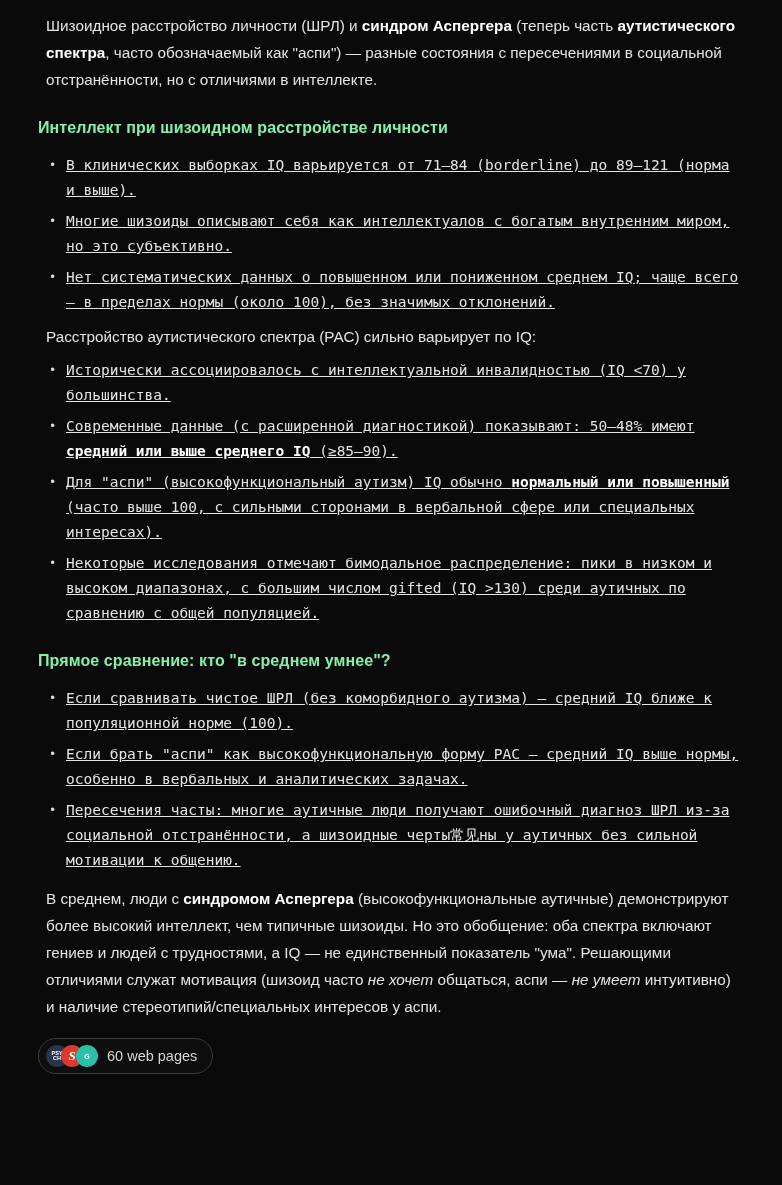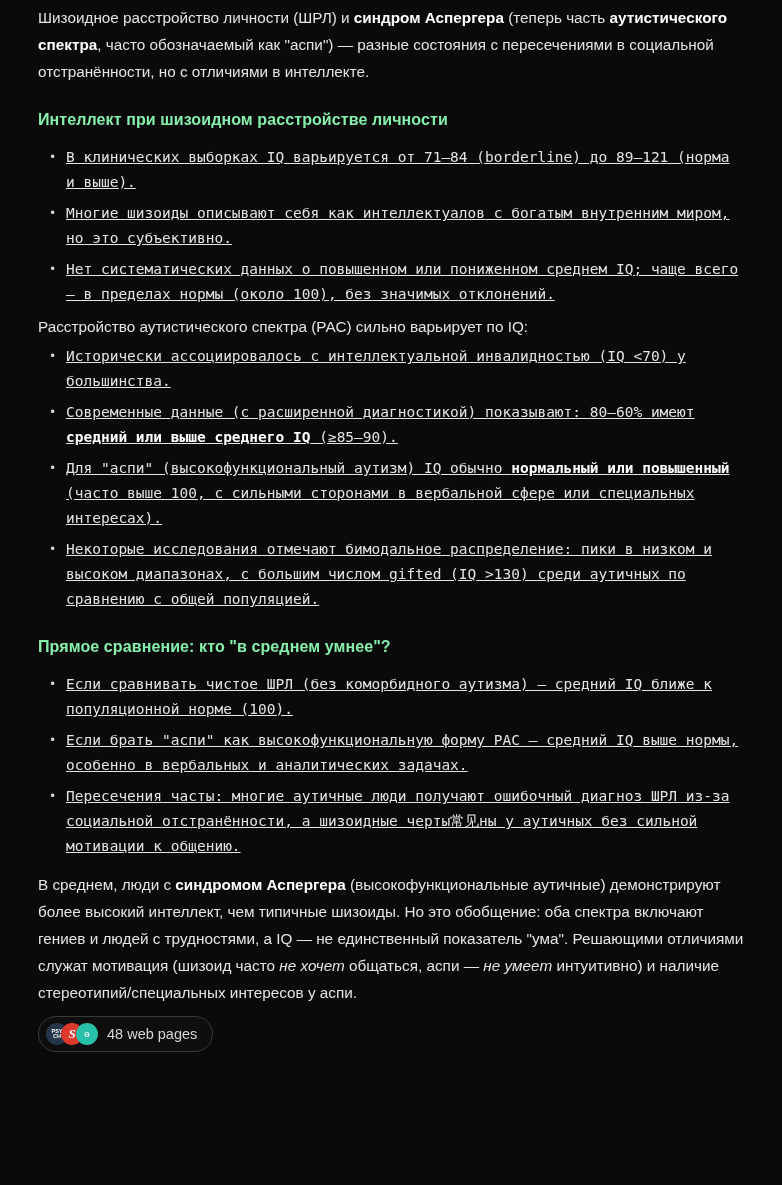--- a/index.html
+++ b/index.html
@@ -13,21 +13,21 @@
     box-sizing: border-box;
     font-family: "Liberation Sans", sans-serif;
     color: #e4e4e4;
     overflow: hidden;
   }
   .page {
     padding: 4px 37px 8px 38px;
     box-sizing: border-box;
   }
   p {
-    margin: 0;
+    margin: 8px;
     font-size: 15.3px;
     line-height: 27px;
     color: #e4e4e4;
   }
   .b { font-weight: 700; color: #ffffff; }
   .i { font-style: italic; }
   h2 {
     margin: 22px 0 12px 0;
     font-size: 16px;
     line-height: 26px;
@@ -130,21 +130,21 @@
         <ul>
           <li><span>В клинических выборках IQ варьируется от 71–84 (borderline) до 89–121 (норма и выше).</span></li>
           <li><span>Многие шизоиды описывают себя как интеллектуалов с богатым внутренним миром, но это субъективно.</span></li>
           <li><span>Нет систематических данных о повышенном или пониженном среднем IQ; чаще всего — в пределах нормы (около 100), без значимых отклонений.</span></li>
         </ul>
       </section>
       <section>
         <p><span>Расстройство аутистического спектра (РАС) сильно варьирует по IQ:</span></p>
         <ul>
           <li><span>Исторически ассоциировалось с интеллектуальной инвалидностью (IQ &lt;70) у большинства.</span></li>
-          <li><span>Современные данные (с расширенной диагностикой) показывают: 80–60% имеют </span><span class="b">средний или выше среднего IQ</span><span> (≥85–90).</span></li>
+          <li><span>Современные данные (с расширенной диагностикой) показывают: 50–48% имеют </span><span class="b">средний или выше среднего IQ</span><span> (≥85–90).</span></li>
           <li><span>Для "аспи" (высокофункциональный аутизм) IQ обычно </span><span class="b">нормальный или повышенный</span><span> (часто выше 100, с сильными сторонами в вербальной сфере или специальных интересах).</span></li>
           <li><span>Некоторые исследования отмечают бимодальное распределение: пики в низком и высоком диапазонах, с большим числом gifted (IQ &gt;130) среди аутичных по сравнению с общей популяцией.</span></li>
         </ul>
       </section>
       <section>
         <h2>Прямое сравнение: кто "в среднем умнее"?</h2>
         <ul>
           <li><span>Если сравнивать чистое ШРЛ (без коморбидного аутизма) — средний IQ ближе к популяционной норме (100).</span></li>
           <li><span>Если брать "аспи" как высокофункциональную форму РАС — средний IQ выше нормы, особенно в вербальных и аналитических задачах.</span></li>
           <li><span>Пересечения часты: многие аутичные люди получают ошибочный диагноз ШРЛ из-за социальной отстранённости, а шизоидные черты常见ны у аутичных без сильной мотивации к общению.</span></li>
@@ -154,16 +154,16 @@
 
   <p class="outro"><span>В среднем, люди с </span><span class="b">синдромом Аспергера</span><span> (высокофункциональные аутичные) демонстрируют более высокий интеллект, чем типичные шизоиды. Но это обобщение: оба спектра включают гениев и людей с трудностями, а IQ — не единственный показатель "ума". Решающими отличиями служат мотивация (шизоид часто </span><span class="i">не хочет</span><span> общаться, аспи — </span><span class="i">не умеет</span><span> интуитивно) и наличие стереотипий/специальных интересов у аспи.</span></p>
 
   <div class="pill">
     <span class="favstack">
       <span class="fav fav-psych">PSY
 CH</span>
       <span class="fav fav-red">S</span>
       <span class="fav fav-teal">G</span>
     </span>
-    <span class="pill-label">48 web pages</span>
+    <span class="pill-label">60 web pages</span>
   </div>
 
 </div>
 
 </body></html>

